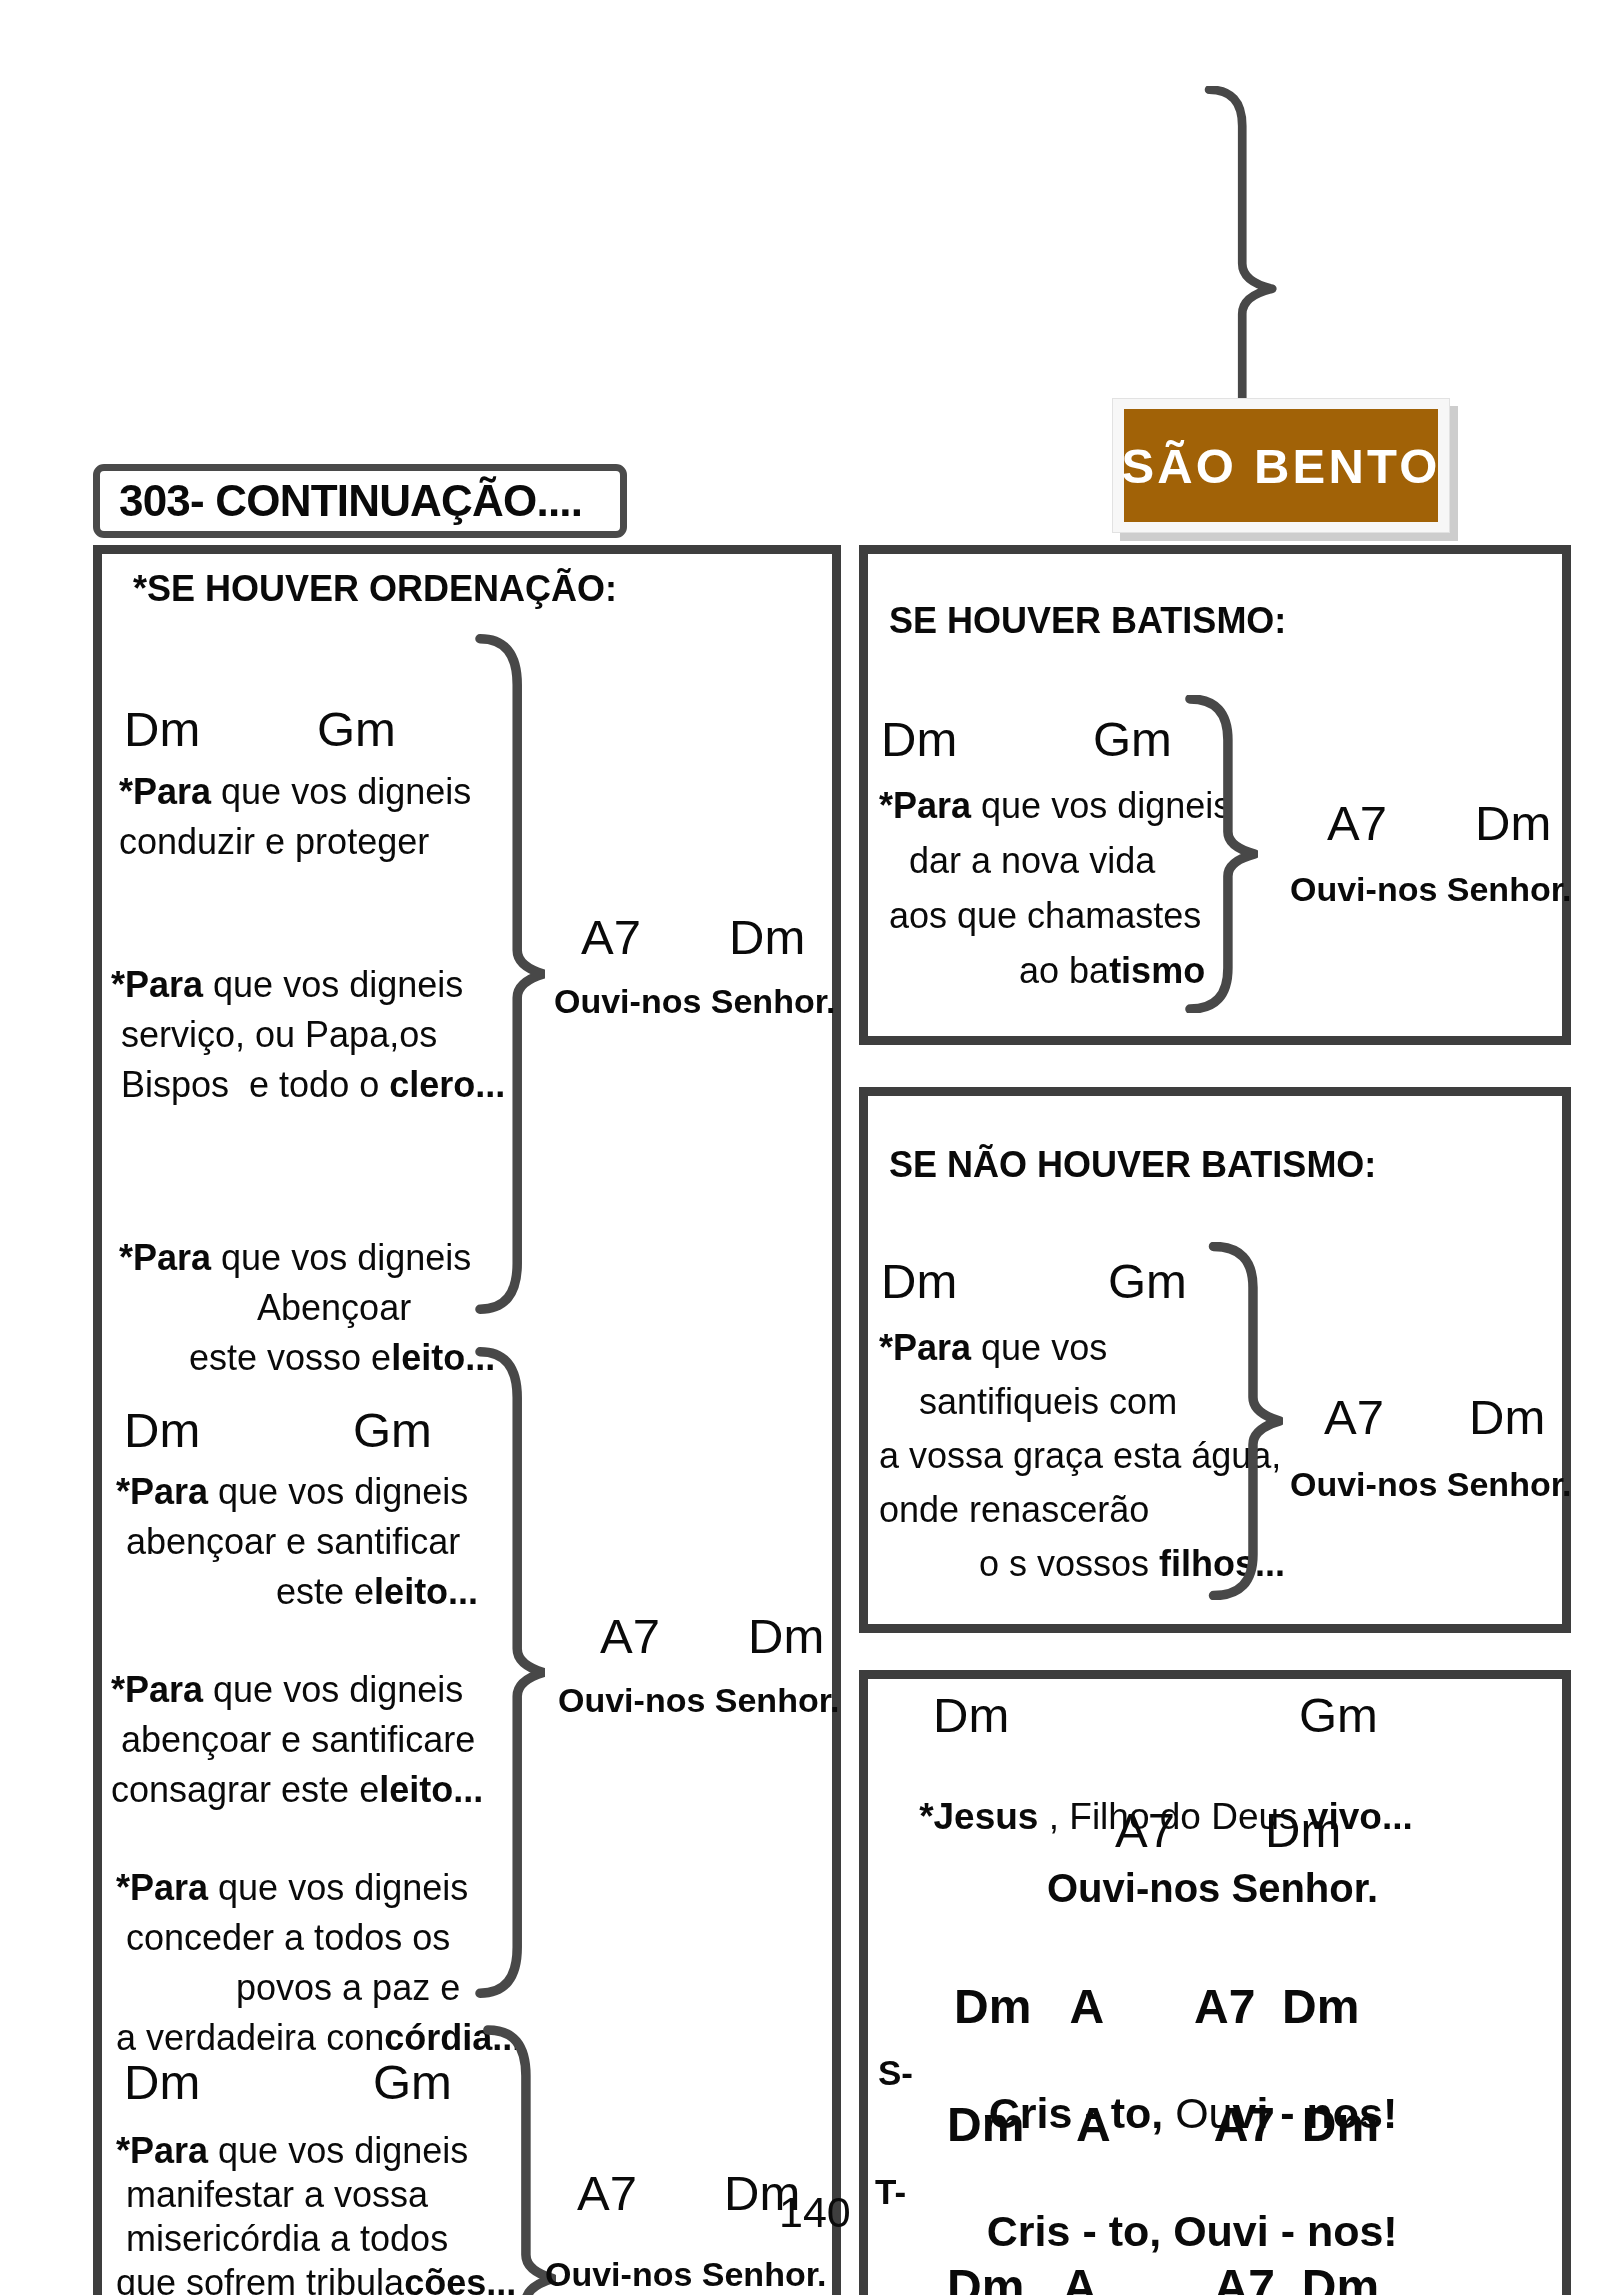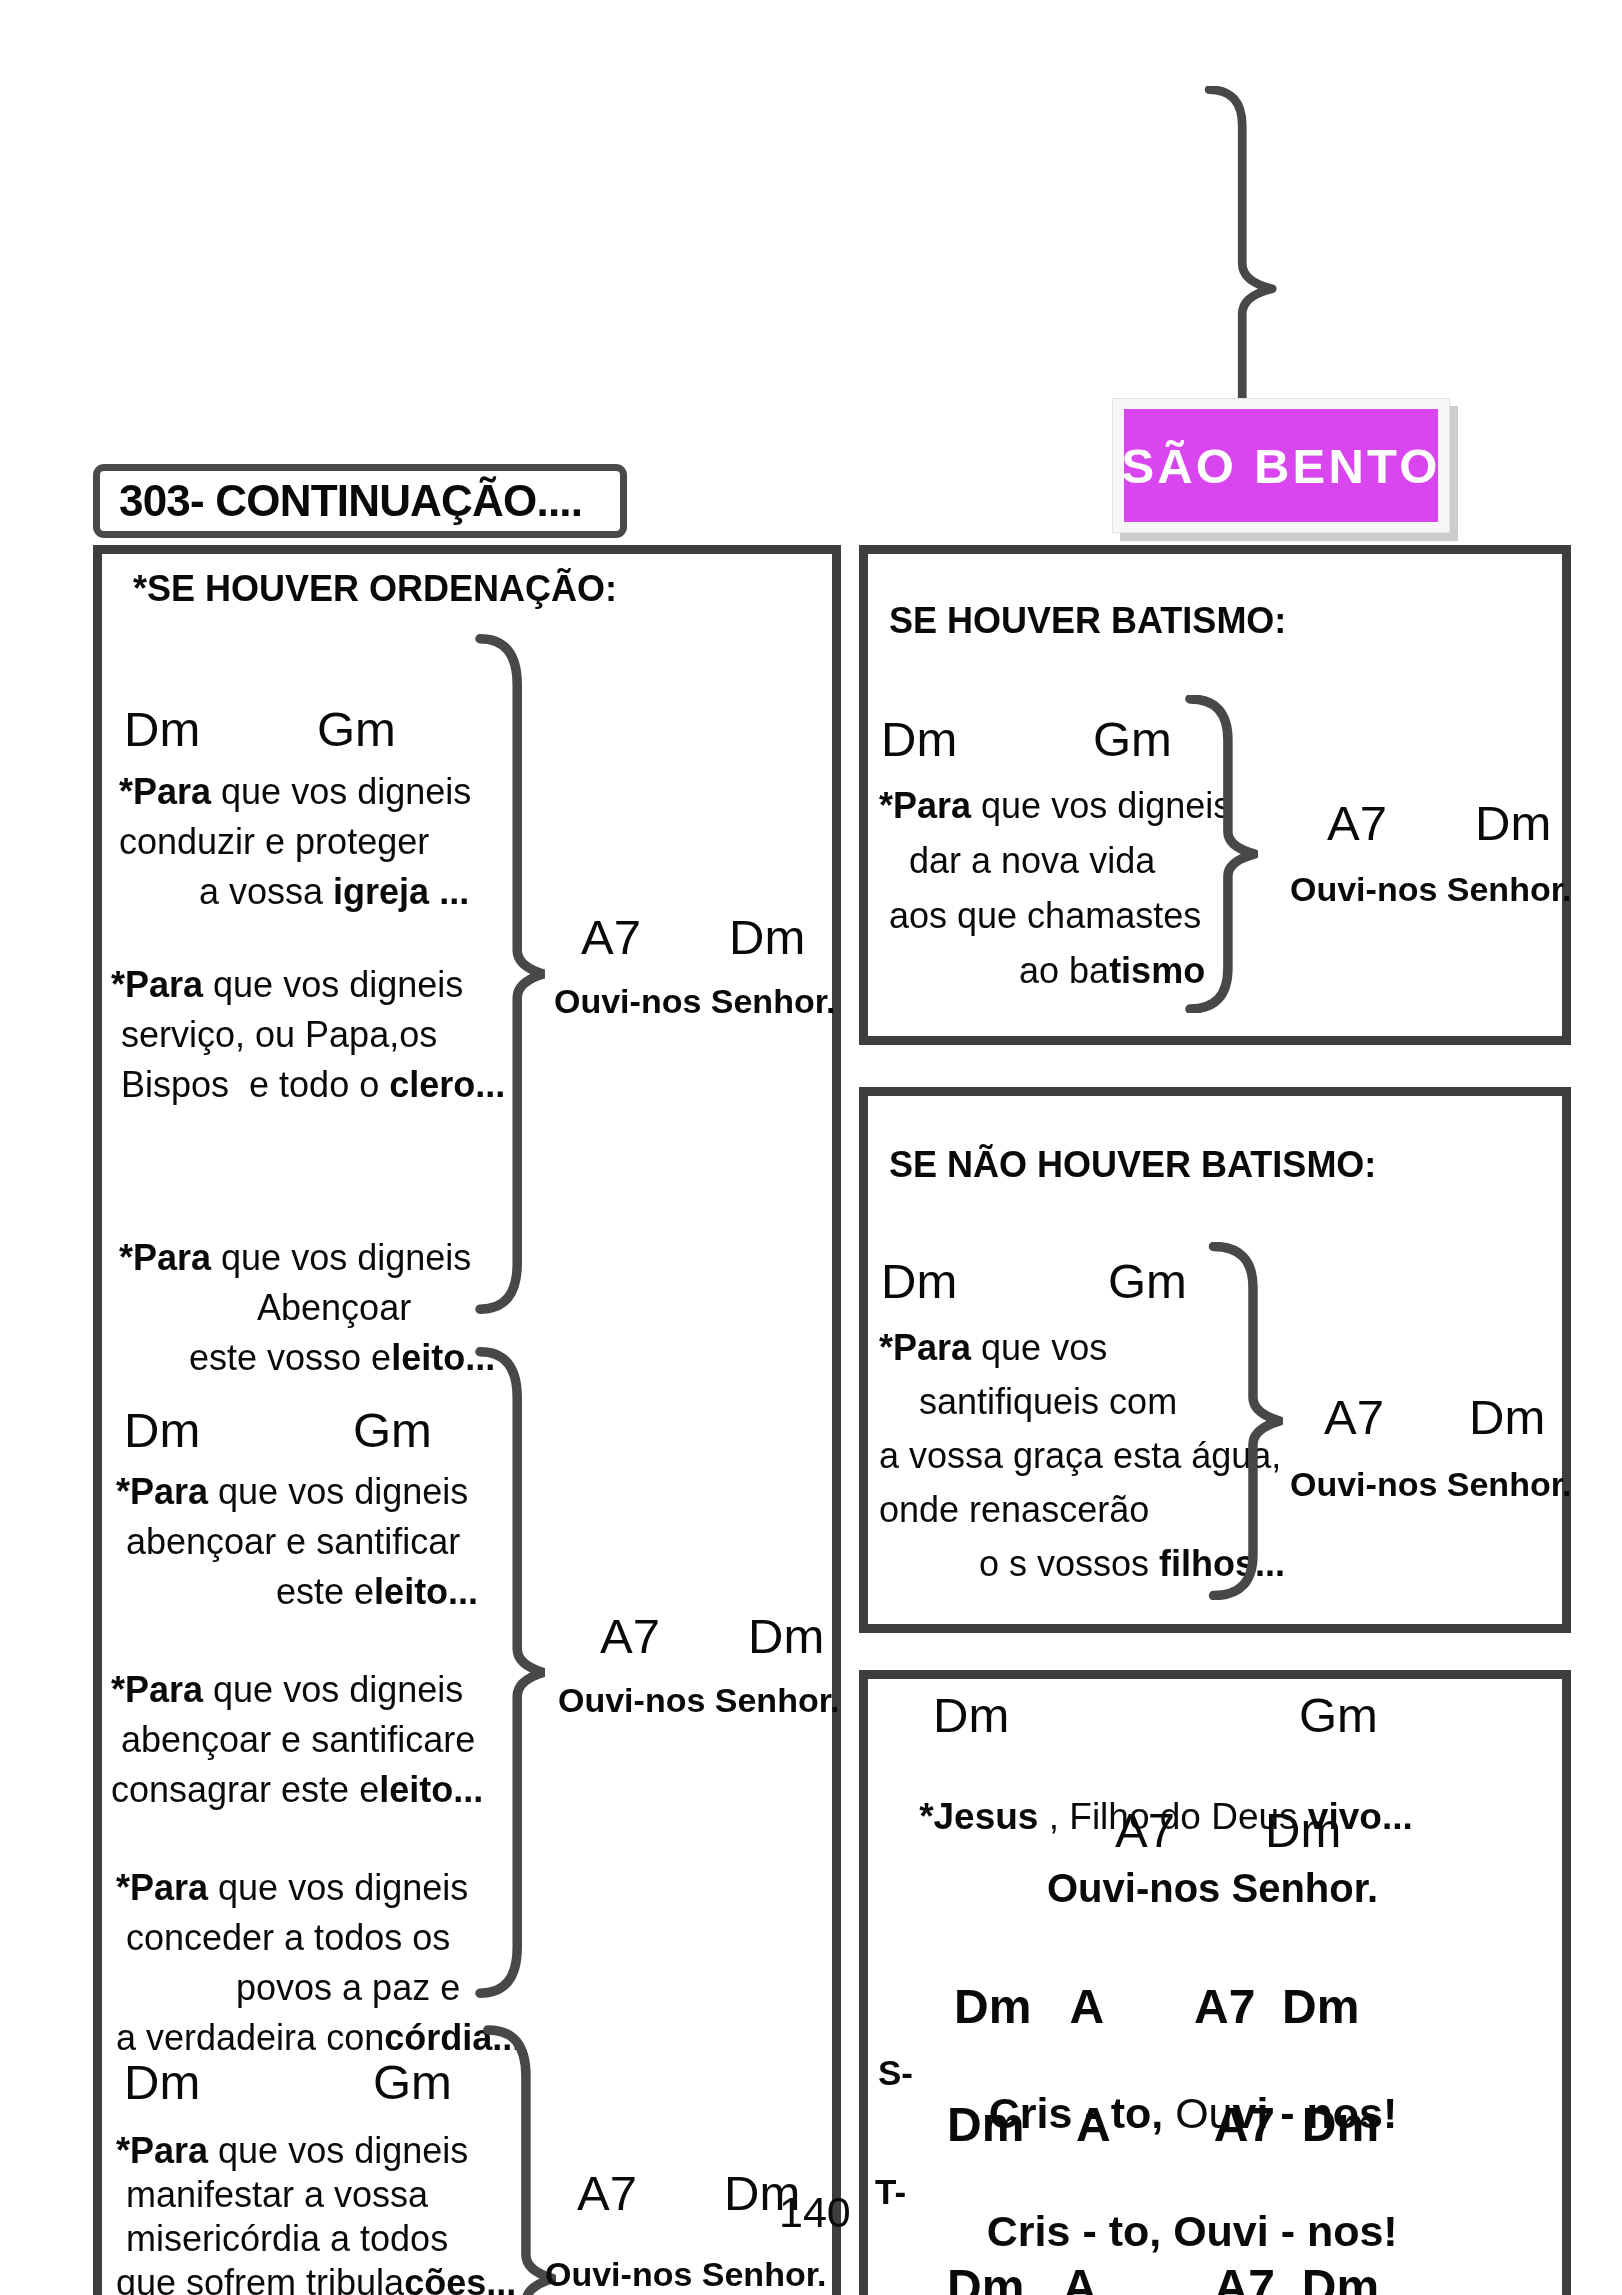--- a/index.html
+++ b/index.html
@@ -4,21 +4,21 @@
 <style>
   html,body{margin:0;padding:0;background:#ffffff;}
   #page{position:relative;width:1622px;height:2295px;background:#ffffff;overflow:hidden;
         font-family:"Liberation Sans",sans-serif;color:#0a0a0a;}
   .box{position:absolute;border:9.5px solid #3e3e3e;background:transparent;}
   .title-box{position:absolute;left:93px;top:464px;width:501px;height:60px;border:7.1px solid #4a4a4a;
              border-radius:11px;display:flex;align-items:center;padding-left:19px;box-sizing:content-box;}
   .title-box span{font-size:44px;font-weight:bold;letter-spacing:-0.8px;white-space:pre;}
   .badge-frame{position:absolute;left:1112px;top:398px;width:336px;height:133px;background:#f7f7f7;
                border:0.8px solid #e2e2e2;box-shadow:8px 8px 0 #cdcdcd;}
-  .badge-inner{position:absolute;left:11px;top:10.3px;right:11px;bottom:10.3px;background:#d946ef;
+  .badge-inner{position:absolute;left:11px;top:10.3px;right:11px;bottom:10.3px;background:#a16207;
                display:flex;align-items:center;justify-content:center;}
   .badge-inner span{color:#ffffff;font-size:49px;font-weight:bold;letter-spacing:3.2px;white-space:pre;}
   .heading{position:absolute;font-size:36px;font-weight:bold;white-space:pre;}
   .chords{position:absolute;height:55px;}
   .chords .c{position:absolute;top:0;font-size:49px;font-weight:normal;line-height:52px;white-space:pre;}
   .verse{position:absolute;font-size:36px;line-height:50px;}
   .verse .vl{white-space:pre;}
   .verse b{font-weight:bold;}
   .resp-text{position:absolute;font-size:34px;font-weight:bold;white-space:pre;}
   .jesus{position:absolute;font-size:37px;white-space:pre;}
@@ -57,21 +57,20 @@
 
   <div class="heading" style="left:133px;top:568px">*SE HOUVER ORDENAÇÃO:</div>
 
   <div class="chords" style="left:124px;top:703px">
     <span class="c" style="left:0">Dm</span>
     <span class="c" style="left:193px">Gm</span>
   </div>
   <div class="verse" style="left:119px;top:767px">
     <div class="vl"><b>*Para</b><span> que vos digneis</span><b></b></div>
     <div class="vl"><b></b><span>conduzir e proteger</span><b></b></div>
-    <div class="vl"><b></b><span>        a vossa </span><b>igreja ...</b></div>
   </div>
   <div class="verse" style="left:111px;top:960px">
     <div class="vl"><b>*Para</b><span> que vos digneis</span><b></b></div>
     <div class="vl"><b></b><span> serviço, ou Papa,os</span><b></b></div>
     <div class="vl"><b></b><span> Bispos  e todo o </span><b>clero...</b></div>
   </div>
   <div class="verse" style="left:119px;top:1233px">
     <div class="vl"><b>*Para</b><span> que vos digneis</span><b></b></div>
     <div class="vl"><b></b><span>              Abençoar</span><b></b></div>
     <div class="vl"><b></b><span>       este vosso e</span><b>leito...</b></div>

